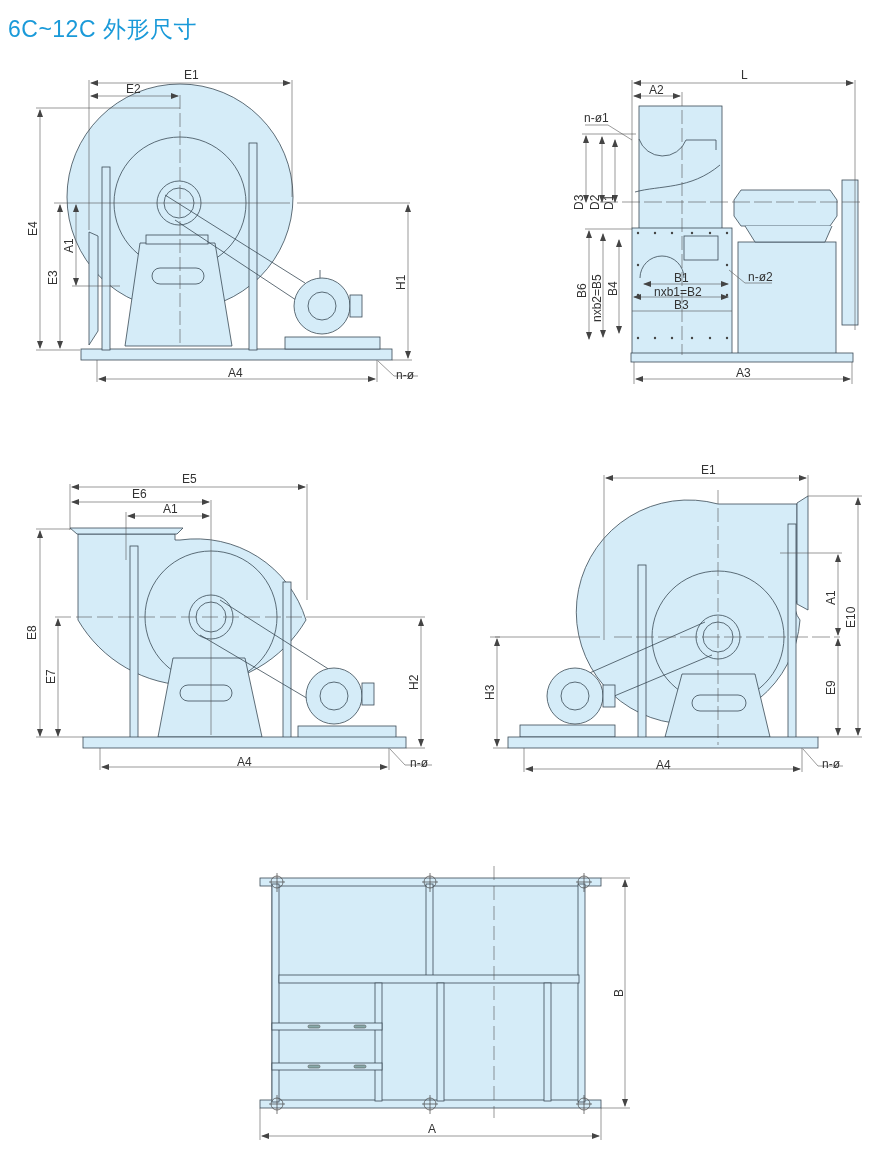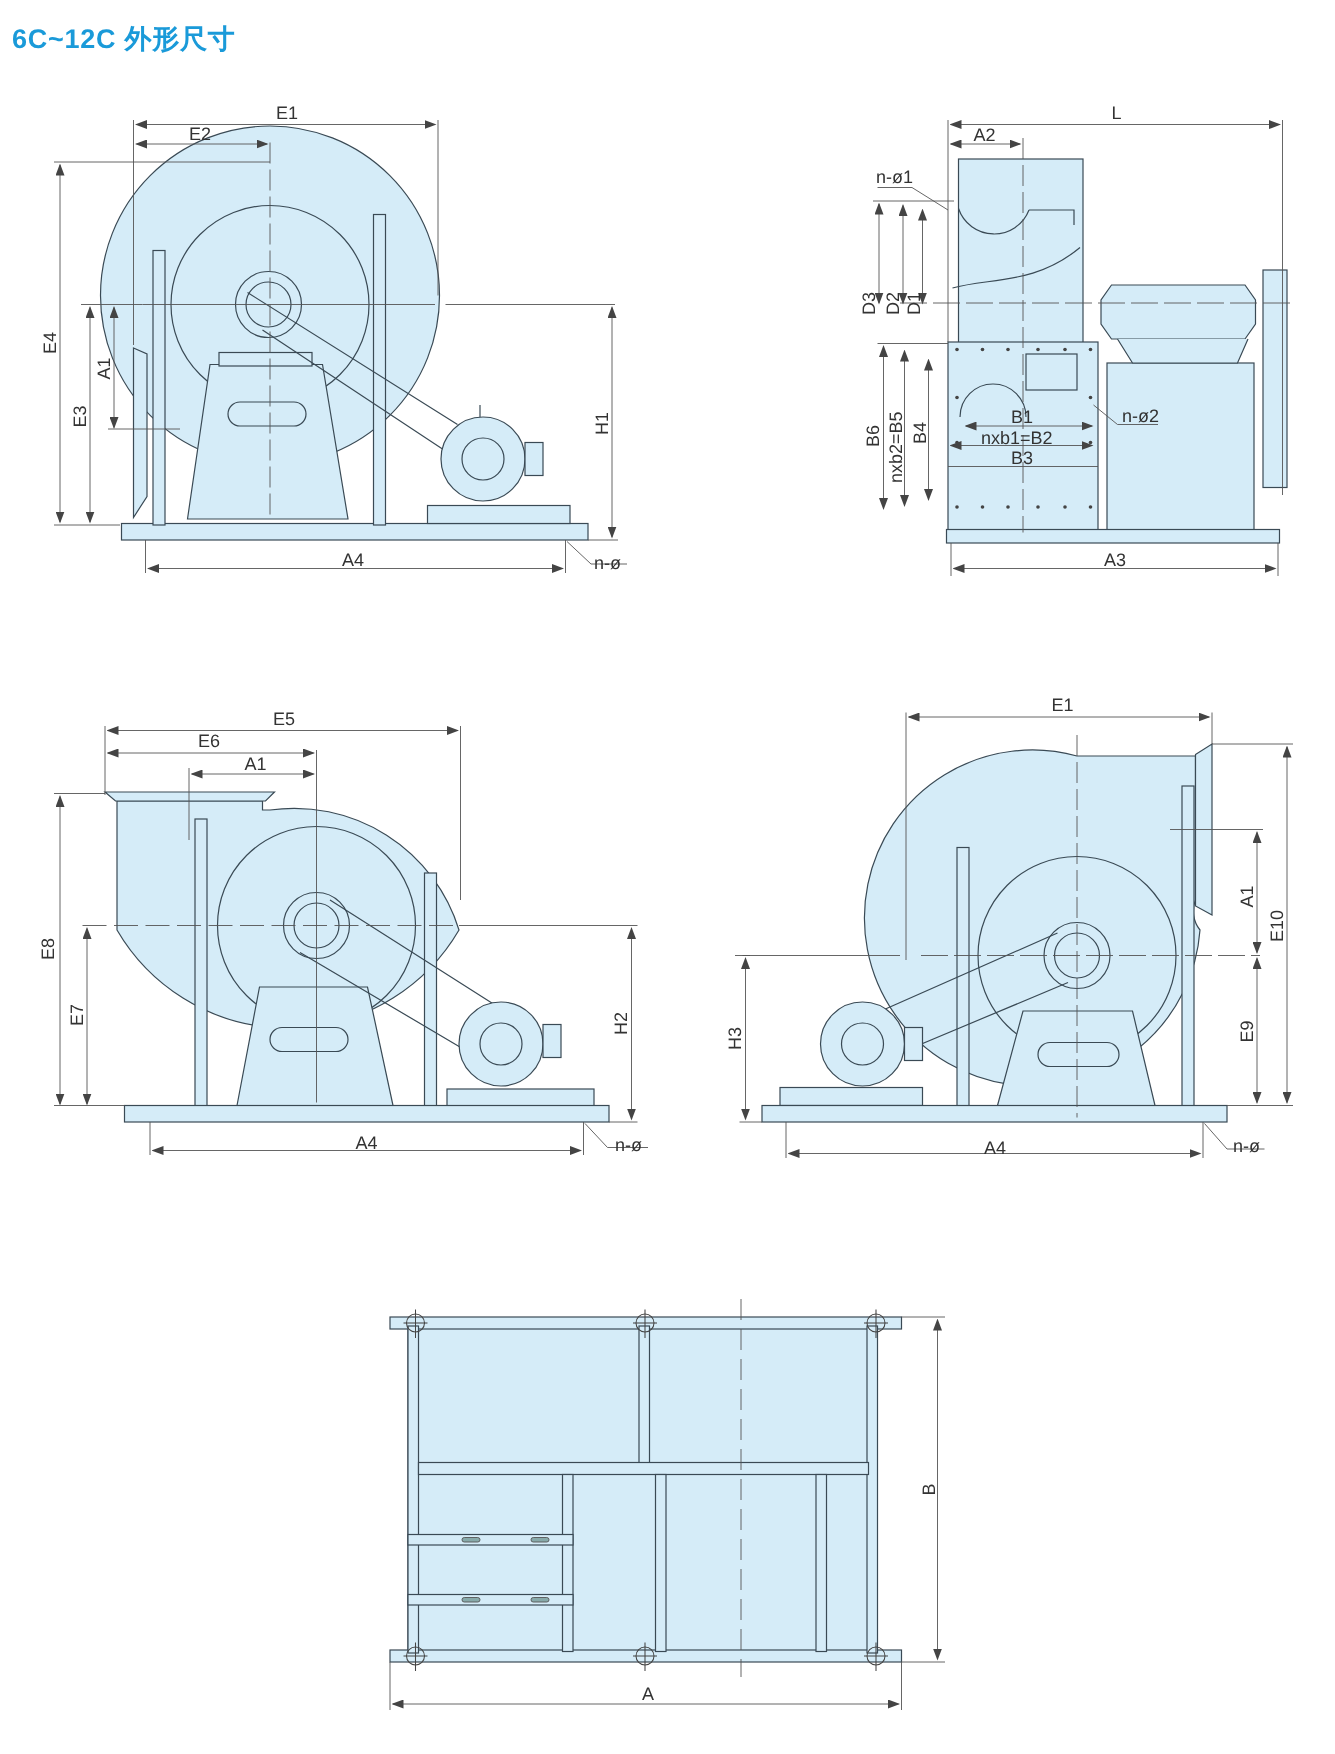--- a/index.html
+++ b/index.html
@@ -1,17 +1,17 @@
 <!DOCTYPE html>
 <html><head>
 <meta charset="utf-8">
 <style>
   html,body{margin:0;padding:0;background:#ffffff;}
   body{width:890px;height:1169px;position:relative;overflow:hidden;font-family:"Liberation Sans","DejaVu Sans",sans-serif;}
-  .title{position:absolute;left:8px;top:14px;font-size:18px;color:#1a9ad9;letter-spacing:0.5px;font-family:"Liberation Sans","DejaVu Sans",sans-serif;font-weight:bold;}
+  .title{position:absolute;left:8px;top:14px;font-size:23px;color:#1a9ad9;letter-spacing:0.5px;font-family:"Liberation Sans","DejaVu Sans",sans-serif;}
   svg{position:absolute;left:0;top:0;}
   .dl{font-family:"Liberation Sans","DejaVu Sans",sans-serif;font-size:12px;fill:#333;}
 </style>
 </head>
 <body>
 
 <div class="title">6C~12C 外形尺寸</div>
 
 <svg width="890" height="1169" viewBox="0 0 890 1169">
   <defs>

